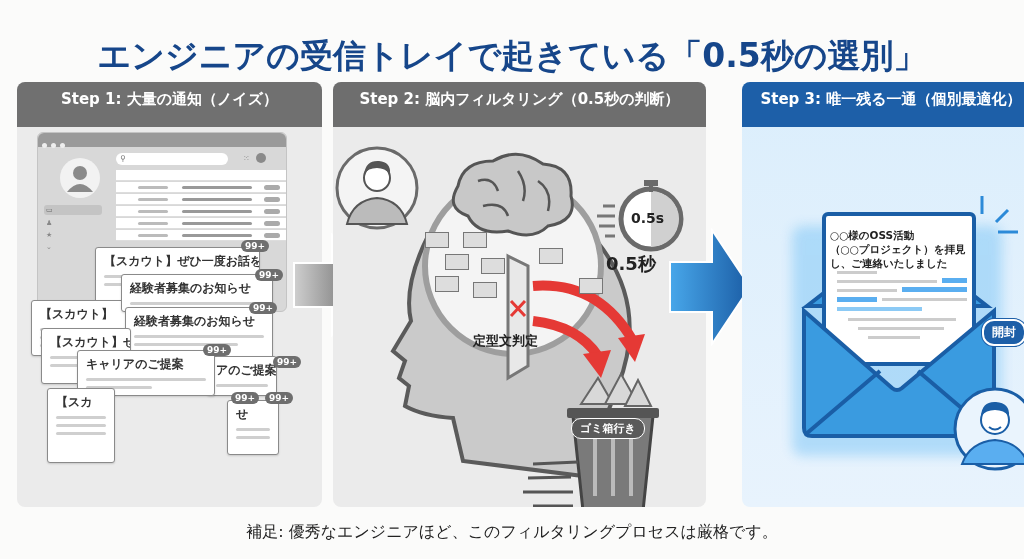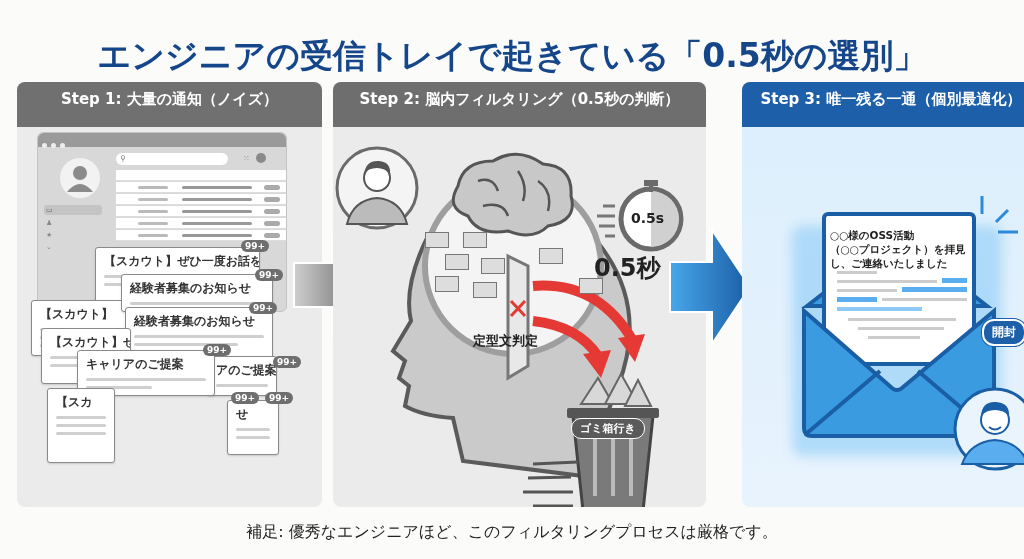--- a/index.html
+++ b/index.html
@@ -157,21 +157,21 @@
   <div class="env-small" style="left:92px;top:150px;"></div>
   <div class="env-small" style="left:112px;top:172px;"></div>
   <div class="env-small" style="left:130px;top:150px;"></div>
   <div class="env-small" style="left:148px;top:176px;"></div>
   <div class="env-small" style="left:102px;top:194px;"></div>
   <div class="env-small" style="left:140px;top:200px;"></div>
   <div class="env-small" style="left:206px;top:166px;"></div>
   <div class="env-small" style="left:246px;top:196px;"></div>
 
   <div class="abs dark" style="left:298px;top:128px;font-size:14px;">0.5s</div>
-  <div class="abs dark" style="left:261px;top:170px;font-size:24px;">0.5秒</div>
+  <div class="abs dark" style="left:273px;top:170px;font-size:18px;">0.5秒</div>
   <div class="abs dark" style="left:140px;top:250px;font-size:13px;">定型文判定</div>
   <div class="abs trash-label" style="left:238px;top:336px;">ゴミ箱行き</div>
 </div>
 
 <svg class="abs" style="left:668px;top:228px;" width="84" height="118" viewBox="0 0 84 118">
   <defs>
       <linearGradient id="gb" x1="0" x2="1">
         <stop offset="0" stop-color="#48a7ea"></stop>
         <stop offset="1" stop-color="#1b5da5"></stop>
       </linearGradient>

